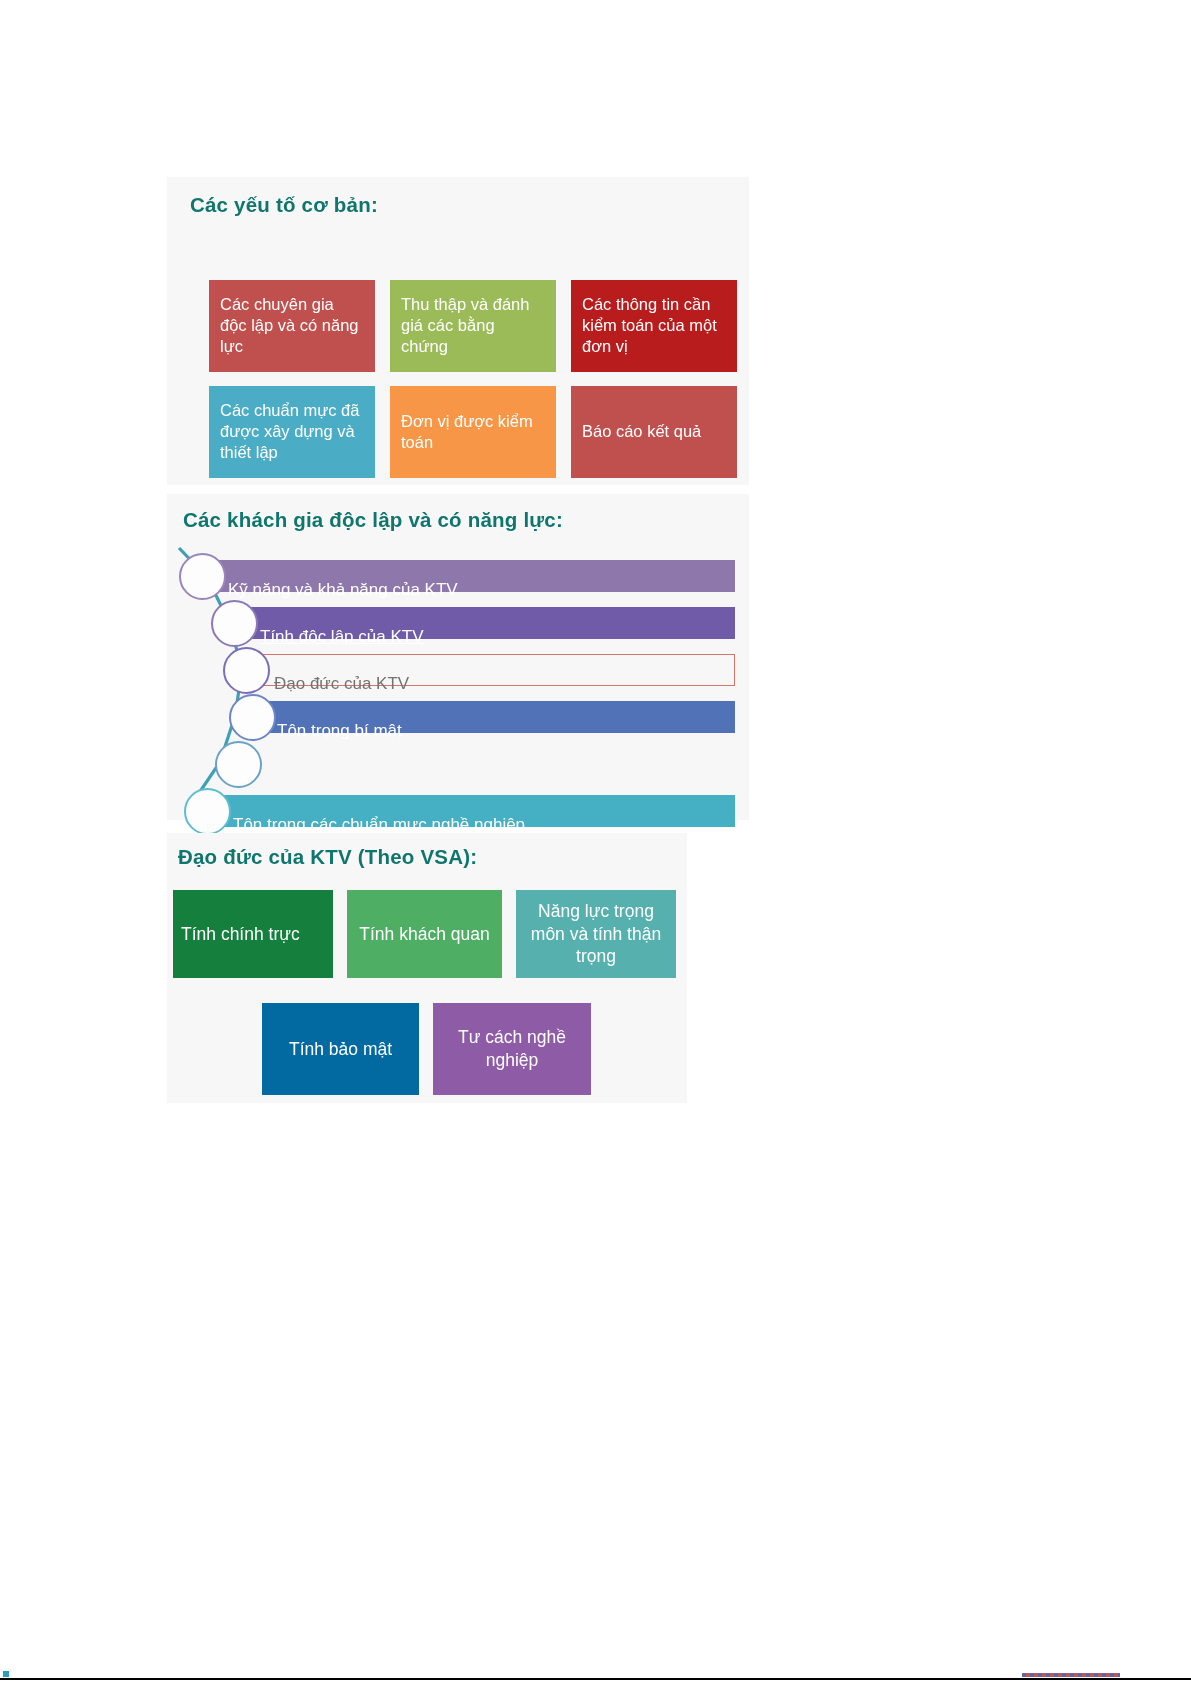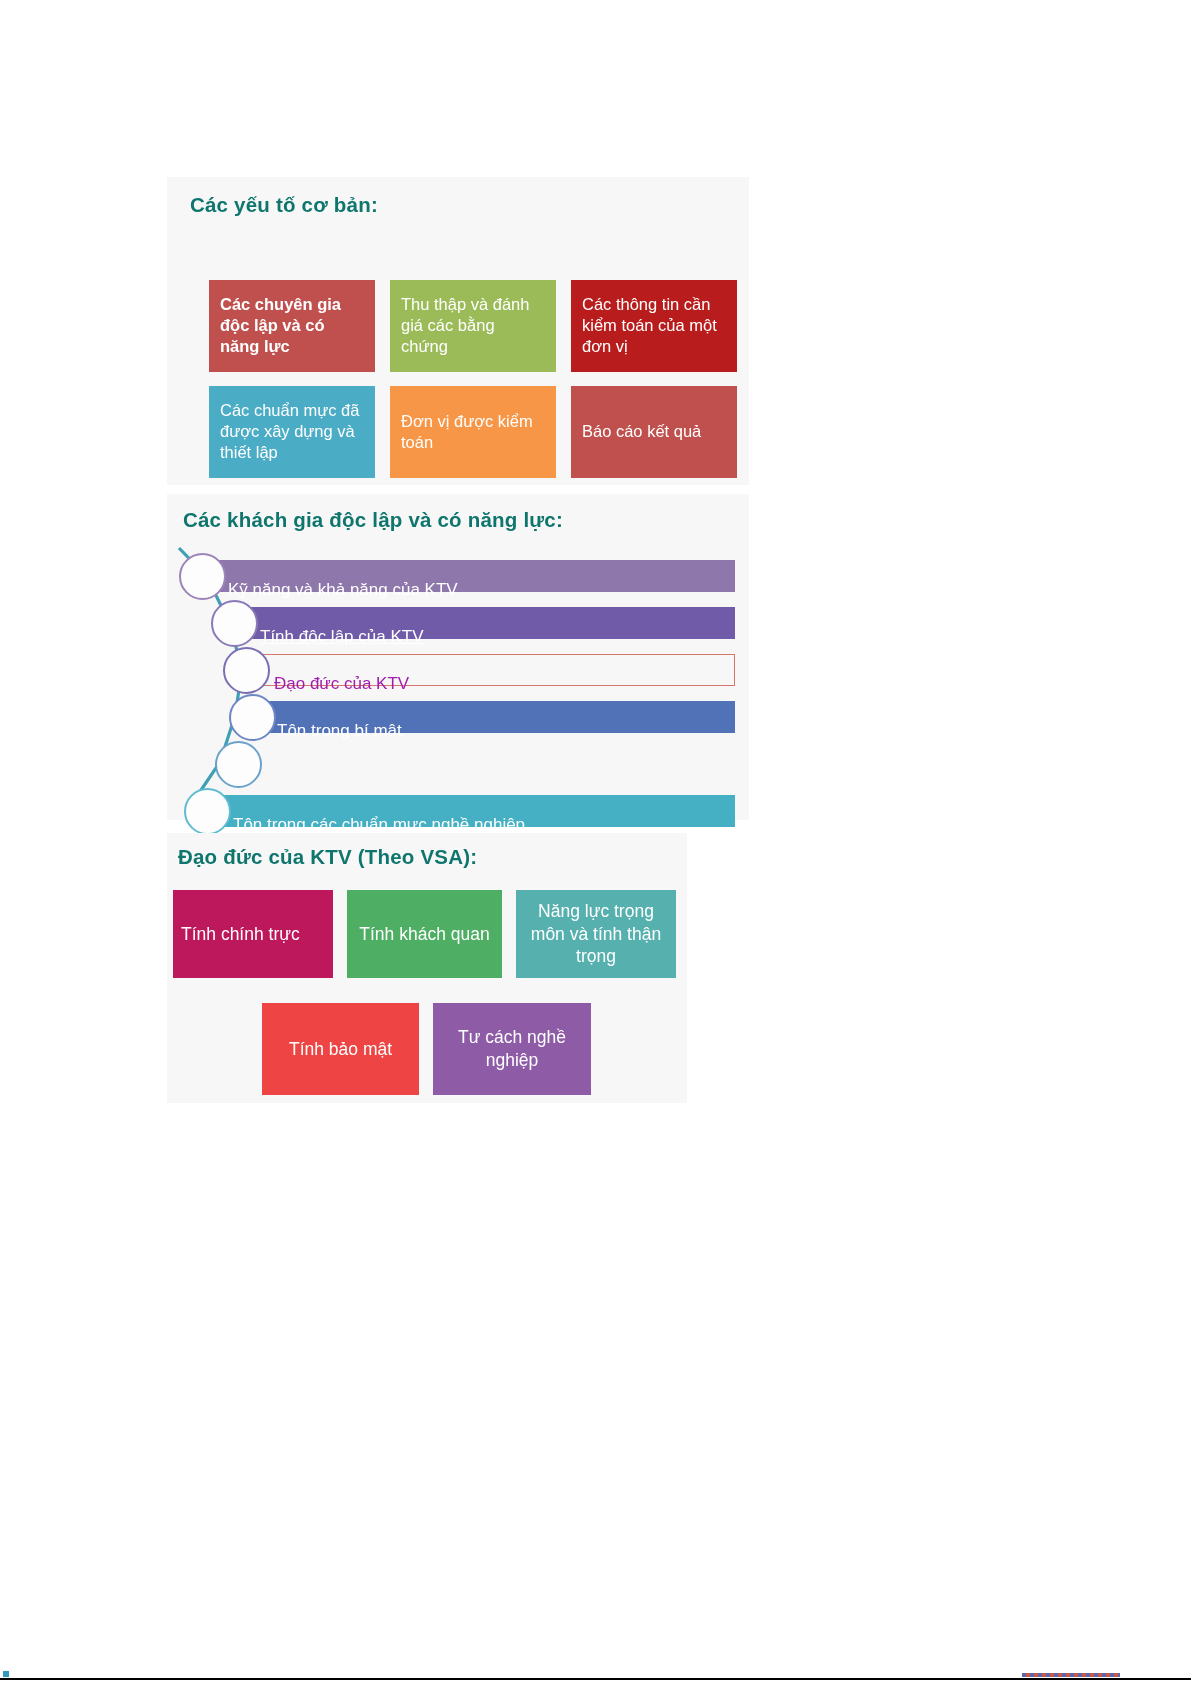--- a/index.html
+++ b/index.html
@@ -201,21 +201,21 @@
 </style>
 </head>
 <body>
 
 <div class="page">
 
   <div class="panel" id="sec1">
     <div class="panel-title">Các yếu tố cơ bản:</div>
 
     <div class="grid1">
-      <div class="cell" id="b0" style="background: rgb(192, 80, 77); font-weight: bold;">
+      <div class="cell" id="b0" style="background: rgb(192, 80, 77);">
         <span>Các chuyên gia độc lập và có năng lực</span>
       </div>
       <div class="cell" id="b1" style="background: rgb(155, 187, 89);">
         <span>Thu thập và đánh giá các bằng chứng</span>
       </div>
       <div class="cell" id="b2" style="background: #b91c1c;">
         <span>Các thông tin cần kiểm toán của một đơn vị</span>
       </div>
       <div class="cell" id="b3" style="background: rgb(75, 172, 198);">
         <span>Các chuẩn mực đã được xây dựng và thiết lập</span>
@@ -240,21 +240,21 @@
       <div class="chain-row" id="r0" style="left: 47px; top: 19px; width: 521px; background: rgb(142, 119, 171);">
         <span class="rtext" style="padding-left:14px;">Kỹ năng và khả năng của KTV</span>
       </div>
       <div class="node" id="n0" style="left:12px; top:12px; border:2px solid #9b84b9;"></div>
 
       <div class="chain-row" id="r1" style="left: 78px; top: 66px; width: 490px; background: rgb(111, 91, 167); text-decoration: underline;">
         <span class="rtext" style="padding-left:15px;">Tính độc lập của KTV</span>
       </div>
       <div class="node" id="n1" style="left:44px; top:59px; border:2px solid #8a79b6;"></div>
 
-      <div class="chain-row ghost" id="r2" style="left: 90px; top: 113px; width: 478px; background: rgb(247, 247, 247); border: 1px solid rgb(212, 118, 106); color: #a21caf;">
+      <div class="chain-row ghost" id="r2" style="left: 90px; top: 113px; width: 478px; background: rgb(247, 247, 247); border: 1px solid rgb(212, 118, 106); color: #737373;">
         <span class="rtext" style="padding-left:16px;">Đạo đức của KTV</span>
       </div>
       <div class="node" id="n2" style="left:56px; top:106px; border:2px solid #7b6fb4;"></div>
 
       <div class="chain-row" id="r3" style="left: 96px; top: 160px; width: 472px; background: rgb(82, 114, 184);">
         <span class="rtext" style="padding-left:14px;">Tôn trọng bí mật</span>
       </div>
       <div class="node" id="n3" style="left:62px; top:153px; border:2px solid #6d86c4;"></div>
 
       <div class="node" id="n4" style="left:48px; top:200px; border:2px solid #6aa2c9;"></div>
@@ -263,33 +263,33 @@
         <span class="rtext" style="padding-left:14px;">Tôn trọng các chuẩn mực nghề nghiệp</span>
       </div>
       <div class="node" id="n5" style="left:17px; top:247px; border:2px solid #5fbcd0;"></div>
     </div>
   </div>
 
   <div class="panel" id="sec3">
     <div class="panel-title">Đạo đức của KTV (Theo VSA):</div>
 
     <div class="grid3a">
-      <div class="card3 left-al" id="e0" style="background: #be185d; padding-left: 8px;">
+      <div class="card3 left-al" id="e0" style="background: #15803d; padding-left: 8px;">
         <span>Tính chính trực</span>
       </div>
       <div class="card3" id="e1" style="background: rgb(78, 174, 99);">
         <span>Tính khách quan</span>
       </div>
       <div class="card3" id="e2" style="background: rgb(86, 176, 174);">
         <span>Năng lực trọng môn và tính thận trọng</span>
       </div>
     </div>
 
     <div class="grid3b">
-      <div class="card3 b-tall" id="e3" style="background: #ef4444;">
+      <div class="card3 b-tall" id="e3" style="background: #0369a1;">
         <span>Tính bảo mật</span>
       </div>
       <div class="card3 b-tall" id="e4" style="background: rgb(142, 91, 166);">
         <span>Tư cách nghề nghiệp</span>
       </div>
     </div>
   </div>
 
   <div class="edge-rule"></div>
   <div class="edge-mark-left"></div>

